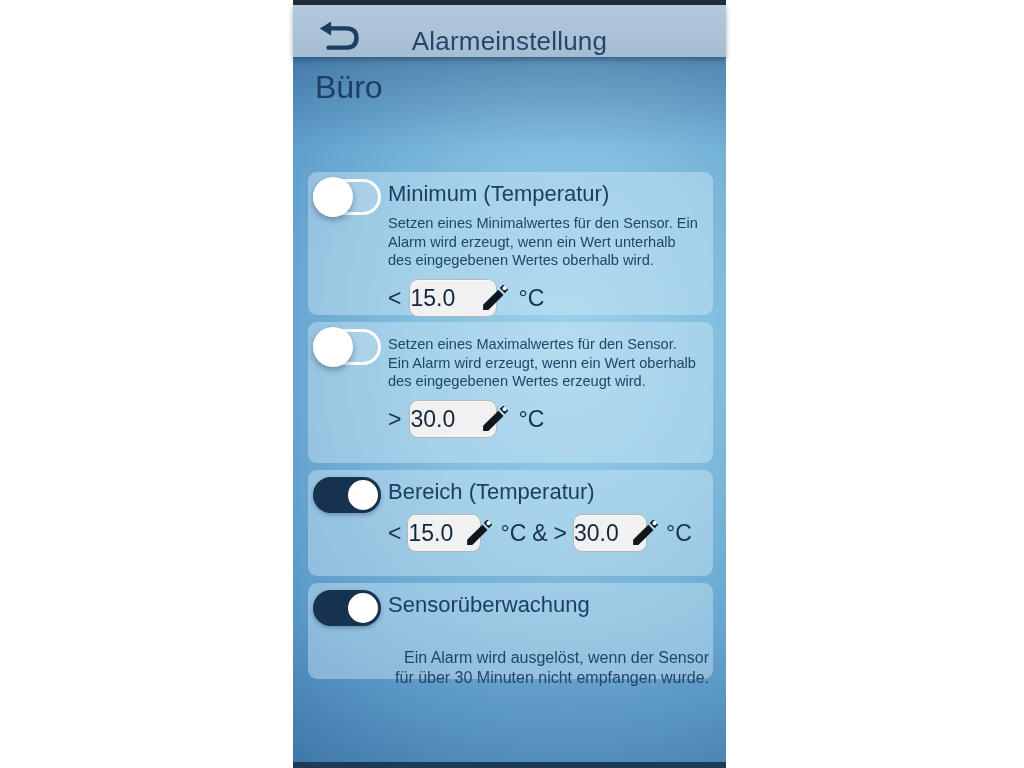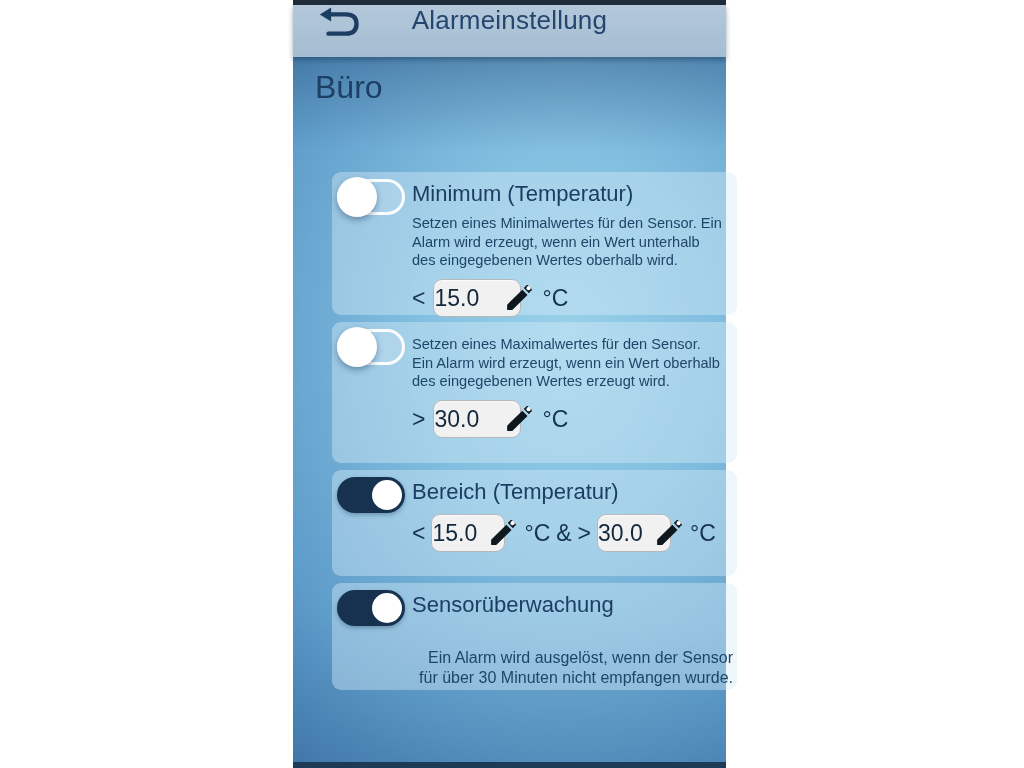--- a/index.html
+++ b/index.html
@@ -6,42 +6,42 @@
   html,body { width:1024px; height:768px; background:#ffffff; overflow:hidden;
               font-family:"Liberation Sans", sans-serif; }
 
   .phone { position:absolute; left:293px; top:0; width:433px; height:768px; background:#ffffff; }
 
   .top-strip { position:absolute; top:0; left:0; width:100%; height:5px; background:#1e2c3a; z-index:5; }
 
   .navbar { position:absolute; top:5px; left:0; width:100%; height:52px;
             background:linear-gradient(180deg,#b3c8da 0%,#a5bdd2 100%);
             box-shadow:0 3px 5px rgba(10,40,70,.38); z-index:4;
-            display:flex; align-items:flex-start; }
+            display:flex; align-items:flex-end; }
   .back-btn { background:none; border:none; margin-left:24px; padding:0; cursor:pointer;
               width:44px; height:38px; display:flex; align-items:center; justify-content:center; }
   .nav-title { position:absolute; left:0; right:0; text-align:center; font-size:26px;
                color:#24466e; letter-spacing:.2px; }
 
   .content { position:absolute; top:57px; left:0; right:0; bottom:6px;
              background:
                linear-gradient(180deg, rgba(16,48,88,0.28) 0%, rgba(255,255,255,0) 13%,
                                rgba(255,255,255,0) 80%, rgba(16,48,88,0.12) 100%),
                radial-gradient(120% 95% at 63% 40%, #9ad1ea 0%, #83bfe0 28%, #5e9cca 62%, #3a74aa 92%, #2f68a0 100%); padding-left: 16px; }
 
   .bottom-strip { position:absolute; bottom:0; left:0; width:100%; height:6px; background:#1d3a57; z-index:5; }
 
   .sensor-name { position:absolute; top:12px; left:22px; font-size:32px; color:#1d3f66; }
 
   .sections { position:absolute; top:115px; left:15px; width:405px;
-              display:flex; flex-direction:column; gap:7px;margin-left:24px; }
+              display:flex; flex-direction:column; gap:7px; }
 
   .panel { position:relative; background:rgba(214,237,248,0.42); border-radius:9px;
            padding:6px 4px 6px 80px; }
-  .s1 { height:143px; } .s2 { height:141px; } .s3 { height:106px; } .s4 { height:107px; }
+  .s1 { height:143px; } .s2 { height:141px; } .s3 { height:106px; } .s4 { height:96px; }
 
   .toggle { position:absolute; left:5px; top:7px; width:68px; height:36px;
             border-radius:18px; cursor:pointer; }
   .toggle .knob { position:absolute; border-radius:50%; background:#fff; }
   .toggle[data-state="off"] { border:3px solid rgba(255,255,255,0.95);
                               background:rgba(255,255,255,0.14); }
   .toggle[data-state="off"] .knob { width:40px; height:40px; left:-3px; top:-5px;
                                     box-shadow:0 3px 6px rgba(0,30,60,0.35); }
   .toggle[data-state="on"] { background:#16324e; box-shadow:0 2px 4px rgba(0,30,60,0.3); }
   .toggle[data-state="on"] .knob { width:30px; height:30px; right:3px; top:3px; }

